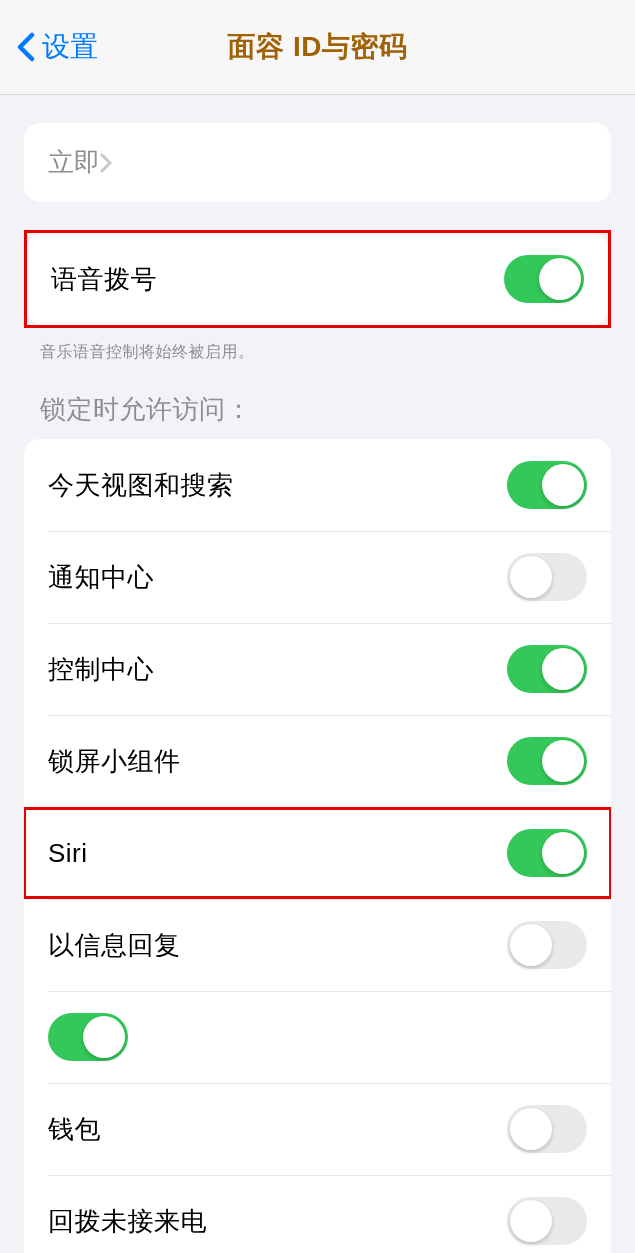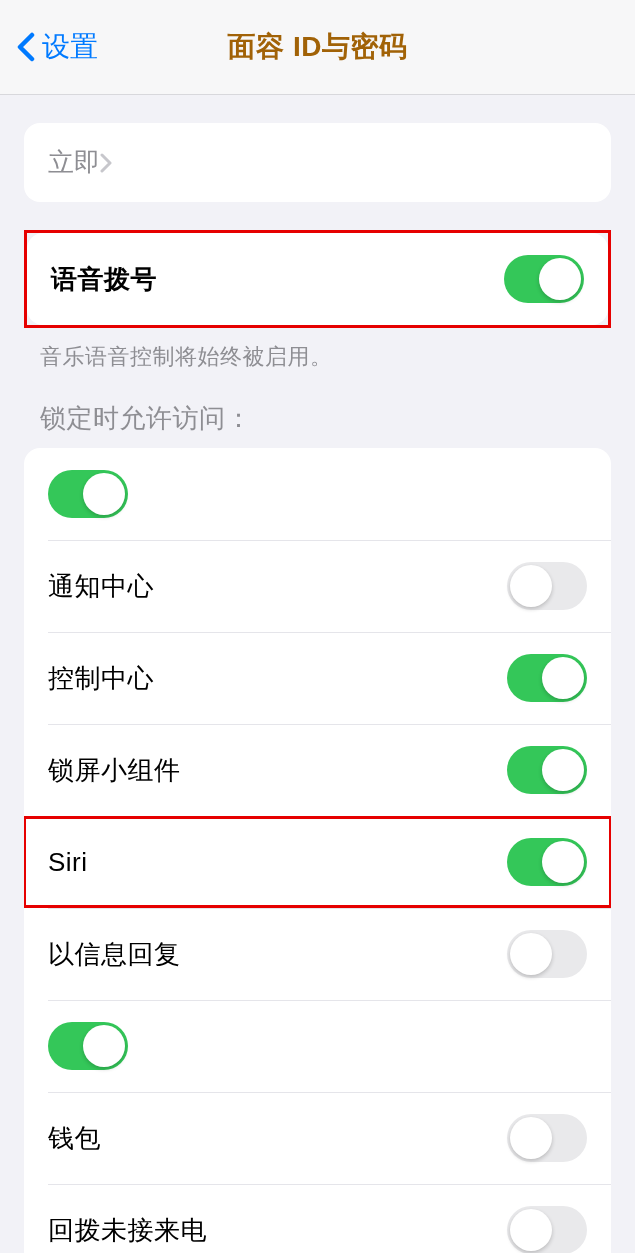--- a/index.html
+++ b/index.html
@@ -128,41 +128,40 @@
       top: 3px;
       box-shadow: 0 2px 4px rgba(0,0,0,0.2);
     }
     .toggle.on .toggle-knob {
       right: 3px;
     }
     .toggle.off .toggle-knob {
       left: 3px;
     }
     .footer-text {
-      font-size: 22px;
+      font-size: 16px;
       color: #8e8e93;
       padding: 12px 40px 0 40px;
       line-height: 1.5;
       letter-spacing: 0.5px;
     }
     .section-header {
       font-size: 26px;
       color: #8e8e93;
       padding: 0 40px 12px 40px;
       letter-spacing: 0.5px;
     }
     .highlight-box {
       border: 3px solid #e60000;
       margin: 0 24px;
       border-radius: 0;
     }
     .highlight-box .cell-container {
       margin: 0;
       border-radius: 16px;
-      font-weight: bold;
     }
     .highlight-inline {
       position: relative;
     }
     .highlight-inline::after {
       content: "";
       position: absolute;
       top: 0;
       left: -1px;
       right: -1px;
@@ -218,20 +217,21 @@
         </div>
       </div>
     </div>
     <div class="footer-text">音乐语音控制将始终被启用。</div>
   </div>
 
   <div class="group group-lockscreen">
     <div class="section-header">锁定时允许访问：</div>
     <div class="cell-container" id="lockscreen-list">
         <div class="cell">
+          <span class="cell-label">今天视图和搜索</span>
           <div class="toggle on">
             <div class="toggle-knob"></div>
           </div>
         </div>
         <div class="cell">
           <span class="cell-label">通知中心</span>
           <div class="toggle off">
             <div class="toggle-knob"></div>
           </div>
         </div>

